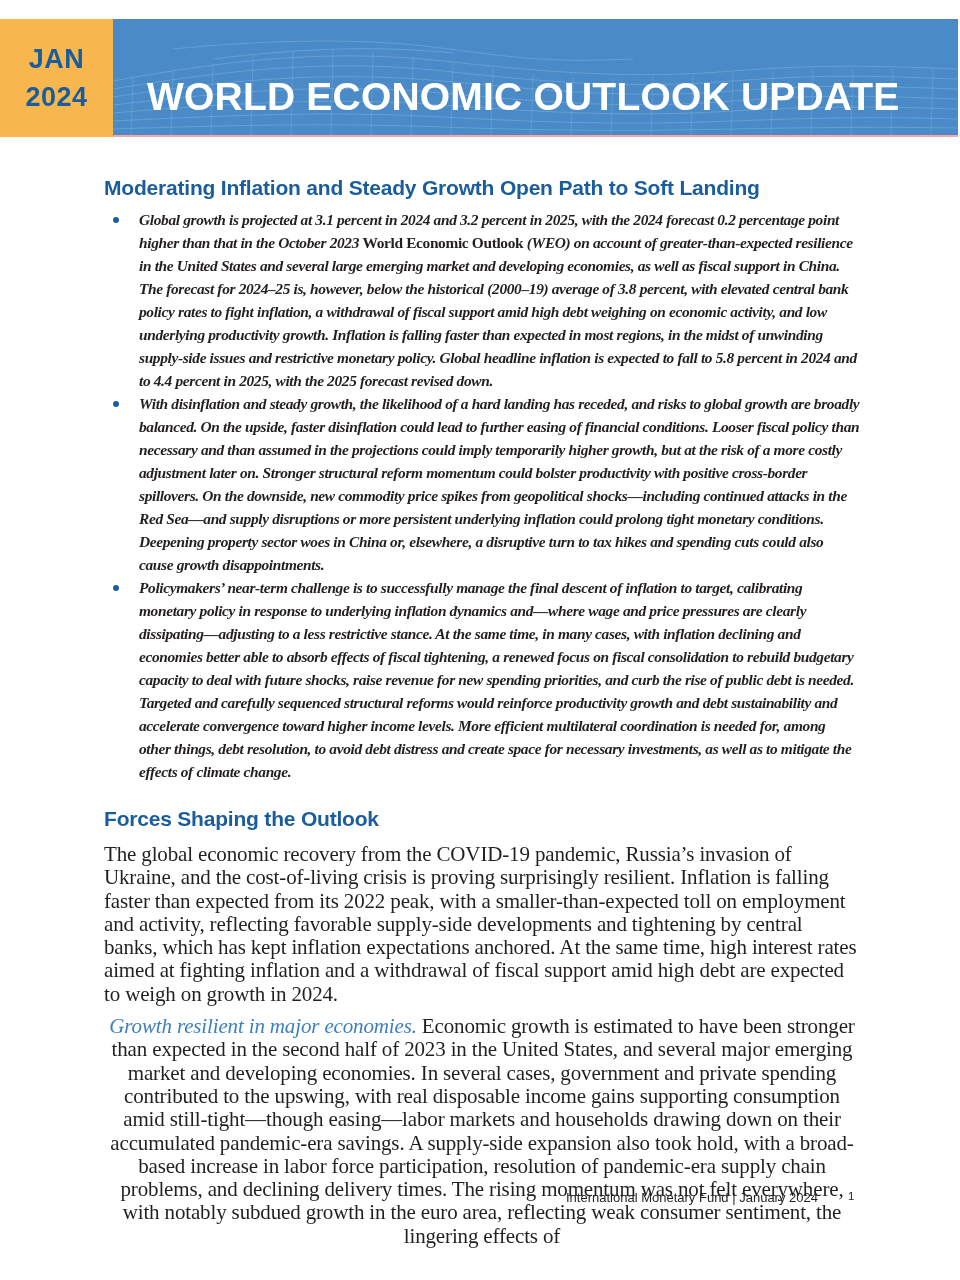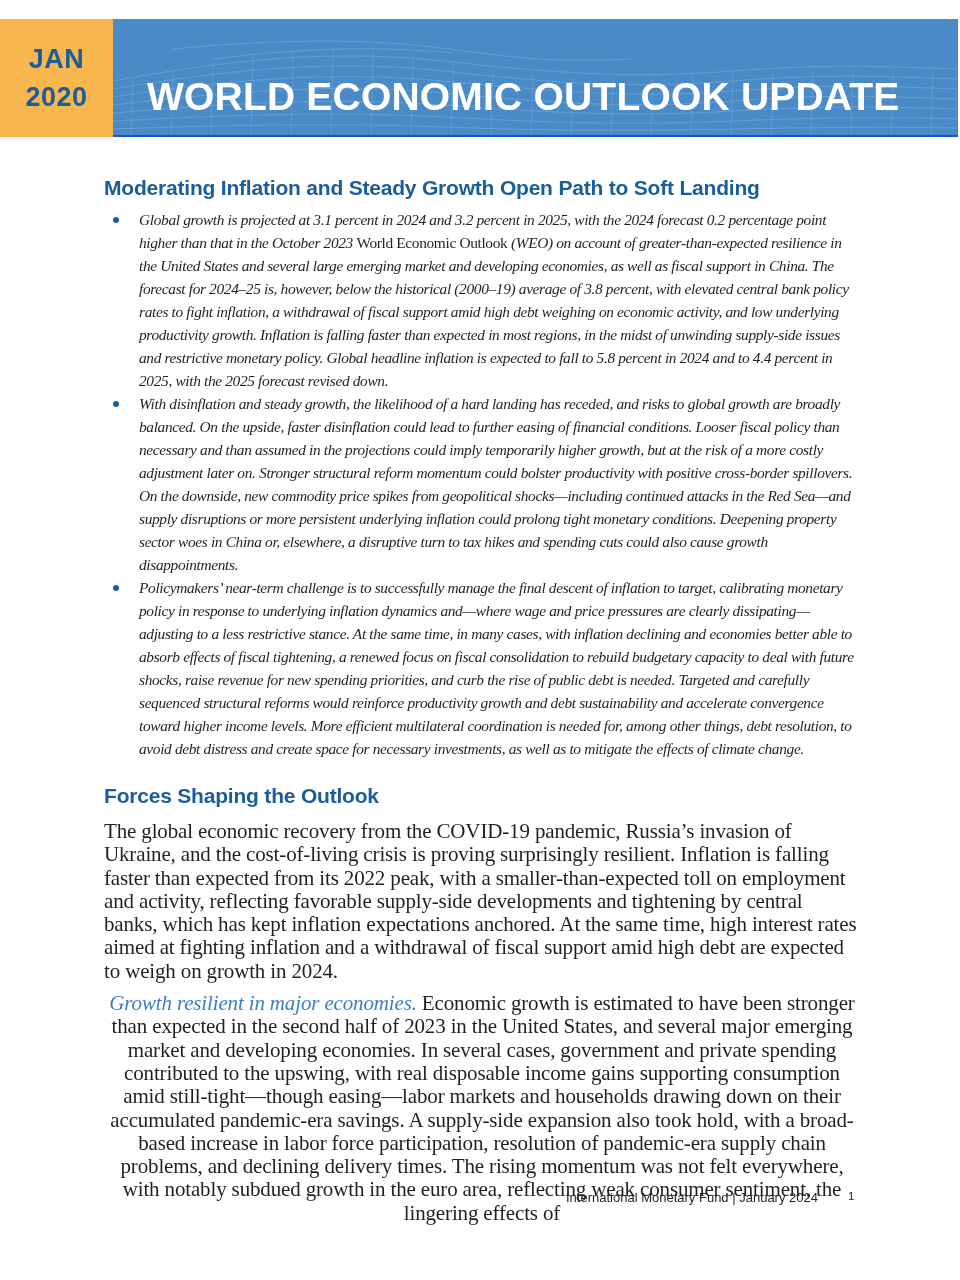--- a/index.html
+++ b/index.html
@@ -11,42 +11,42 @@
     .date-box {
       position: absolute; left: 0; top: 0; width: 113px; height: 118px; background: #f8b64f;
       display: flex; flex-direction: column; align-items: center; justify-content: center;
     }
     .date-box span {
       font-family: "Liberation Sans", sans-serif; font-weight: bold; color: #1a5d9c;
       font-size: 27px; line-height: 38px; letter-spacing: 0.5px;
     }
     .title-band {
       position: absolute; left: 113px; top: 0; width: 845px; height: 118px;
-      background: #4a8ac6; overflow: hidden; border-bottom: 2px solid #1d4ed8; box-sizing: border-box;
+      background: #4a8ac6; overflow: hidden; border-bottom: 2px solid #fca5a5; box-sizing: border-box;
     }
     .title-band svg { position: absolute; left: 0; top: 0; }
     .title-text {
       position: absolute; left: 34px; top: 56px;
       font-family: "Liberation Sans", sans-serif; font-weight: bold; color: #ffffff;
       font-size: 39px; letter-spacing: 0.2px; white-space: nowrap;
     }
     .content { position: absolute; left: 104px; top: 172px; width: 756px; }
     h2 {
       font-family: "Liberation Sans", sans-serif; font-weight: bold; color: #1a5d9c;
       font-size: 21px; margin: 0; line-height: 32px; letter-spacing: -0.2px;
     }
     ul.bullets { list-style: none; margin: 4px 0 0 0; padding: 0; }
     ul.bullets li { position: relative; padding-left: 35px; }
     .bullet-dot {
       position: absolute; left: 9px; top: 9px; width: 6px; height: 6px; border-radius: 50%;
       background: #1a5d9c;
     }
     .bullet-text {
       font-style: italic; font-size: 15.4px; line-height: 23px; letter-spacing: -0.35px;
-      display: block; text-align: left;
+      display: block; text-align: left; font-weight: bold;
     }
     .bullet-text .roman { font-style: normal; }
     .section2 { margin-top: 20px; }
     p.body {
       font-size: 21px; line-height: 23.3px; margin: 8px 0 0 0; letter-spacing: -0.15px;
     }
     p.body + p.body { margin-top: 9px; text-align: center; }
     .lead-in { font-style: italic; color: #3b7fc0; }
     .footer {
       position: absolute; top: 1190px; left: 566px;
@@ -56,21 +56,21 @@
       position: absolute; top: 1190px; left: 848px;
       font-family: "Liberation Sans", sans-serif; font-size: 11.5px; color: #231f20;
     }
   </style>
 </head>
 <body>
 
 <div class="banner">
   <div class="date-box">
     <span>JAN</span>
-    <span>2020</span>
+    <span>2024</span>
   </div>
   <div class="title-band">
     <svg width="845" height="118" viewBox="0 0 845 118">
       <g stroke="#8dbbe6" stroke-opacity="0.55" stroke-width="0.8" fill="none">
         <path d="M0 62 C120 40, 220 30, 330 42 S520 60, 620 52 S780 48, 845 50"></path>
         <path d="M0 70 C120 50, 220 40, 330 52 S520 70, 620 62 S780 58, 845 60"></path>
         <path d="M0 78 C120 60, 220 52, 330 62 S520 80, 620 72 S780 68, 845 70"></path>
         <path d="M0 86 C120 72, 220 64, 330 74 S520 90, 620 82 S780 78, 845 80"></path>
         <path d="M0 94 C120 84, 220 78, 330 86 S520 98, 620 92 S780 88, 845 90"></path>
         <path d="M0 102 C120 96, 220 92, 330 98 S520 106, 620 102 S780 98, 845 100"></path>

